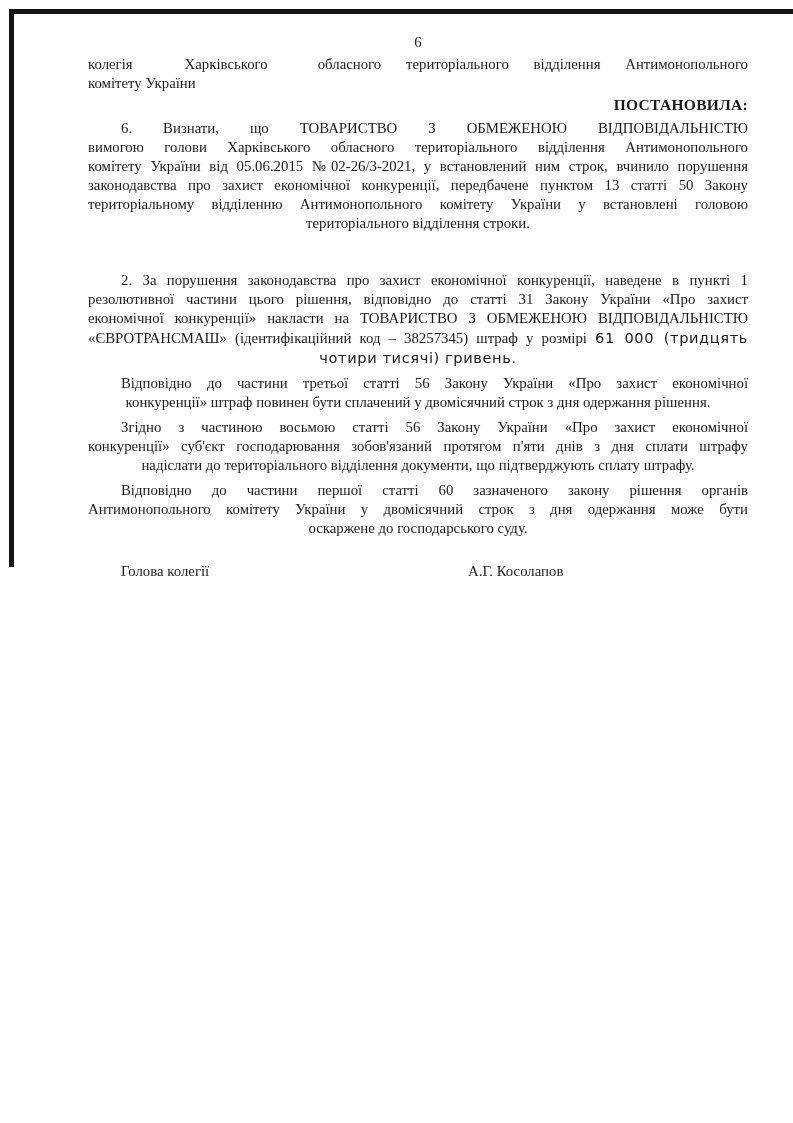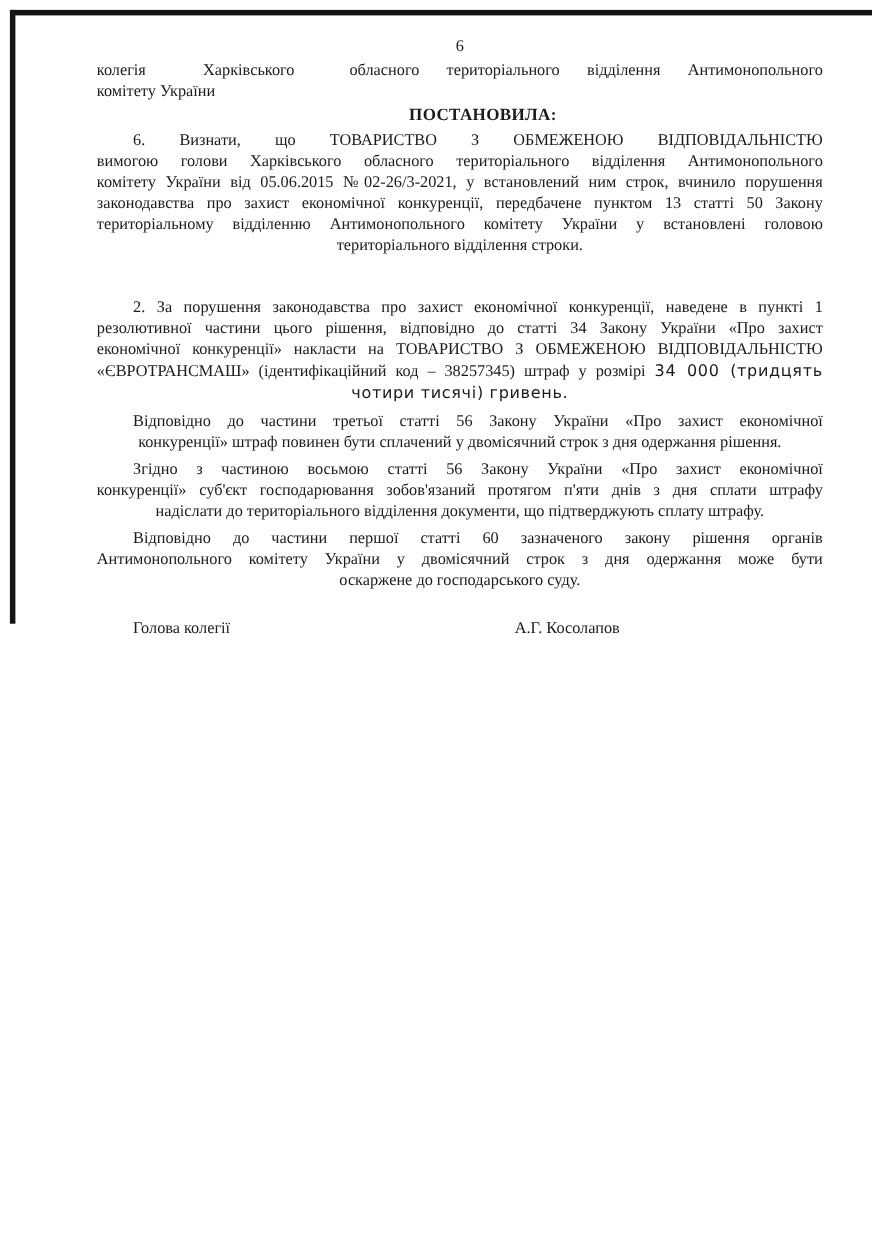--- a/index.html
+++ b/index.html
@@ -35,21 +35,21 @@
     background: #141414;
   }
   .block {
     position: absolute;
     left: 88px;
     width: 660px;
     line-height: 19px;
   }
   .pagenum   { top: 33px; text-align: center; }
   .intro     { top: 55px; }
-  .heading   { top: 95px; text-align: center; font-weight: bold; font-size: 15.5px; text-indent: 42px; letter-spacing: 0.3px; }
+  .heading   { top: 95px; text-align: right; font-weight: bold; font-size: 15.5px; text-indent: 42px; letter-spacing: 0.3px; }
   .p1        { top: 119px; }
   .p2        { top: 271px; }
   .p3        { top: 374px; }
   .p4        { top: 418px; }
   .p5        { top: 481px; }
   .signature { top: 562px; }
 
   .jline {
     text-align: justify;
     text-align-last: justify;
@@ -100,23 +100,23 @@
     <div class="jline indent">6. Визнати, що ТОВАРИСТВО З ОБМЕЖЕНОЮ ВІДПОВІДАЛЬНІСТЮ</div>
     <div class="jline">вимогою голови Харківського обласного територіального відділення Антимонопольного</div>
     <div class="jline">комітету України від 05.06.2015 №02-26/3-2021, у встановлений ним строк, вчинило порушення</div>
     <div class="jline">законодавства про захист економічної конкуренції, передбачене пунктом 13 статті 50 Закону</div>
     <div class="jline">територіальному відділенню Антимонопольного комітету України у встановлені головою</div>
     <div class="jline-last">територіального відділення строки.</div>
   </div>
 
   <div class="block p2">
     <div class="jline indent">2. За порушення законодавства про захист економічної конкуренції, наведене в пункті 1</div>
-    <div class="jline">резолютивної частини цього рішення, відповідно до статті 34 Закону України «Про захист</div>
+    <div class="jline">резолютивної частини цього рішення, відповідно до статті 31 Закону України «Про захист</div>
     <div class="jline">економічної конкуренції» накласти на ТОВАРИСТВО З ОБМЕЖЕНОЮ ВІДПОВІДАЛЬНІСТЮ</div>
-    <div class="jline"><span>«ЄВРОТРАНСМАШ» (ідентифікаційний код – 38257345) штраф у розмірі </span><span class="sans">34 000 (тридцять</span></div>
+    <div class="jline"><span>«ЄВРОТРАНСМАШ» (ідентифікаційний код – 38257345) штраф у розмірі </span><span class="sans">61 000 (тридцять</span></div>
     <div class="jline-last"><span class="sans">чотири тисячі) гривень.</span></div>
   </div>
 
   <div class="block p3">
     <div class="jline indent">Відповідно до частини третьої статті 56 Закону України «Про захист економічної</div>
     <div class="jline-last">конкуренції» штраф повинен бути сплачений у двомісячний строк з дня одержання рішення.</div>
   </div>
 
   <div class="block p4">
     <div class="jline indent">Згідно з частиною восьмою статті 56 Закону України «Про захист економічної</div>

